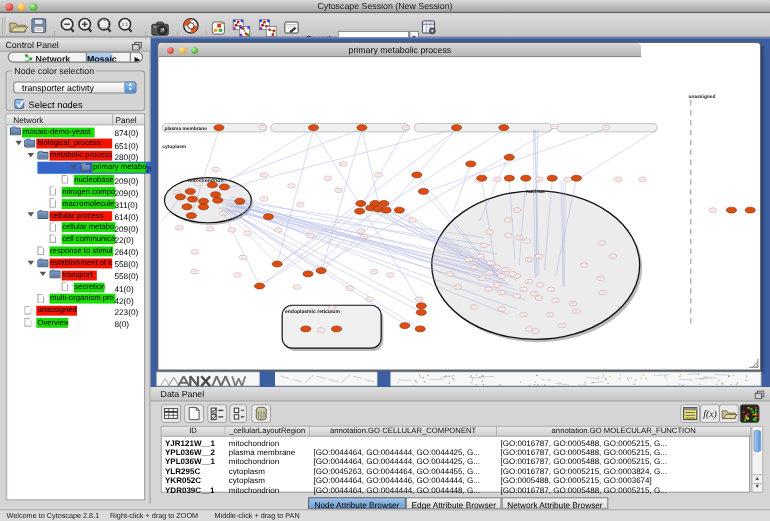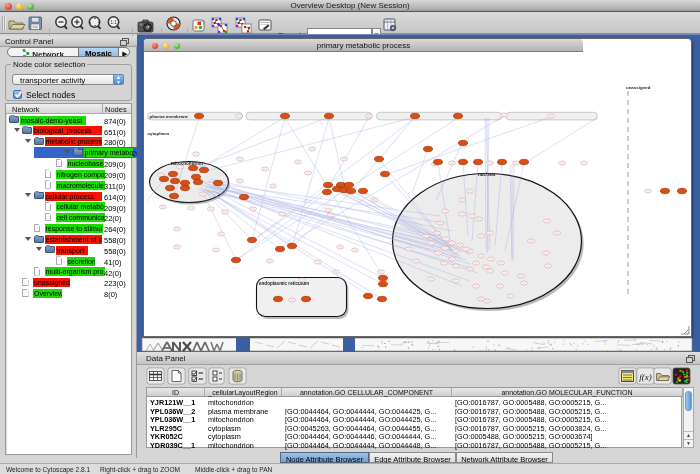--- a/index.html
+++ b/index.html
@@ -9,21 +9,21 @@
 .tl{position:absolute;top:3px;width:7px;height:7px;border-radius:50%}
 #toolbar{left:0;top:13px;width:700px;height:21px;background:linear-gradient(#dadada,#c6c6c6);border-bottom:1px solid #8d8d8d}
 .sep{position:absolute;top:15px;width:1px;height:16px;background:#adadad}
 #searchlbl{left:278px;top:18px;font-size:8px;color:#111}
 #searchbox{left:307px;top:15px;width:65px;height:13px;background:#fff;border:1px solid #888}
 #searchdd{left:372px;top:15px;width:9px;height:13px;background:linear-gradient(#fdfdfd,#d8d8d8);border:1px solid #888;font-size:6px;text-align:center;line-height:12px;color:#222}
 #cpanel{left:0;top:36px;width:137px;height:422px;background:#d4d4d4;border-right:1px solid #9a9a9a}
 #cphead{left:0;top:0px;width:137px;height:11px;background:linear-gradient(#e2e2e2,#c2c2c2);border-bottom:1px solid #a0a0a0;font-size:8px;color:#111;padding:1px 0 0 5px}
 #tabs{left:7px;top:11px;width:123px;height:10px;background:#f3f3f3;border:1px solid #777;border-radius:6px;overflow:hidden}
 #tabnet{position:absolute;left:0;top:0;width:70px;height:10px;font-size:8px;font-weight:bold;color:#222;text-align:center;padding-top:1px}
-#tabmos{position:absolute;left:70px;top:0;width:40px;height:10px;background:linear-gradient(#b8d4f2,#8ab7e9);border-left:1px solid #777;font-size:8px;font-weight:bold;color:#000;text-align:center;padding-top:1px}
+#tabmos{position:absolute;left:70px;top:0;width:24px;height:10px;background:linear-gradient(#b8d4f2,#8ab7e9);border-left:1px solid #777;font-size:8px;font-weight:bold;color:#000;text-align:center;padding-top:1px}
 #tabarr{position:absolute;left:110px;top:0;width:13px;height:10px;border-left:1px solid #777;font-size:7px;text-align:center;padding-top:1.5px;color:#111}
 #grpbox{left:5px;top:28px;width:127px;height:37px;border:1px solid #9f9f9f;border-radius:3px}
 #grplbl{left:11px;top:23.5px;font-size:8px;color:#111;background:#d4d4d4;padding:0 2px}
 #combo{left:12px;top:38px;width:112px;height:11px;background:linear-gradient(#ffffff,#e4e4e4);border:1px solid #8a8a8a;border-radius:3px;font-size:8px;color:#000;padding:1px 0 0 7px}
 #combostep{left:113px;top:38px;width:11px;height:11px;background:linear-gradient(#8fc1f5,#4a86d8);border:1px solid #6a84a8;border-radius:2px;color:#fff;font-size:5px;line-height:5px;text-align:center}
 #cbx{left:13px;top:54px;width:9px;height:9px;background:linear-gradient(#9ec7f0,#5590d8);border:1px solid #4a6f9f;border-radius:2px}
 #cbxlbl{left:26px;top:54px;font-size:8.5px;color:#000}
 #treebox{left:5px;top:67px;width:127px;height:352px;background:#fff;border:1px solid #9a9a9a;box-shadow:inset 1px 1px 1px rgba(0,0,0,0.15)}
 #treehdr{position:absolute;left:0;top:0;width:125px;height:10px;background:linear-gradient(#efefef,#d6d6d6);border-bottom:1px solid #aaa;font-size:7.5px;color:#111}
 .trow{position:absolute;left:0;width:125px;height:10.85px;font-size:7px;white-space:nowrap}
@@ -46,21 +46,21 @@
 #vsb{position:absolute;left:546px;top:35px;width:11px;height:61px;background:#f2f2f2;border:1px solid #aaa}
 #vsbthumb{position:absolute;left:1px;top:3px;width:7px;height:20px;background:linear-gradient(90deg,#9ec7f0,#5a95dd);border:1px solid #7a9cc5;border-radius:3px}
 .tab2{position:absolute;top:100px;height:11px;border:1px solid #8a8a8a;font-size:7.5px;color:#000;text-align:center;padding-top:1.5px;background:linear-gradient(#f2f2f2,#dcdcdc)}
 #statusbar{left:0;top:463px;width:700px;height:11px;background:#dcdcdc;border-top:1px solid #aaa;font-size:6.6px;color:#222}
 #statusbar span{position:absolute;top:2px}
 </style></head><body>
 <div class="abs" id="titlebar">
     <div class="tl" style="left:5px;background:radial-gradient(circle at 35% 30%,#ff9a90,#e4473a 60%,#b03226)"></div>
     <div class="tl" style="left:16px;background:radial-gradient(circle at 35% 30%,#ffe9a8,#f0b62f 60%,#c8912a)"></div>
     <div class="tl" style="left:27px;background:radial-gradient(circle at 35% 30%,#b8f0a8,#53ba3e 60%,#3d8f2e)"></div>
-    <div class="t">Overview Desktop (New Session)</div>
+    <div class="t">Cytoscape Session (New Session)</div>
   </div>
 
 <div class="abs" id="toolbar">
 <div class="sep" style="left:2px;top:3px;height:15px;background:#aaa;box-shadow:1px 0 0 #e8e8e8"></div>
 <div class="sep" style="left:3.8px;top:3px;height:15px;background:#aaa;box-shadow:1px 0 0 #e8e8e8"></div>
 <div class="sep" style="left:49px"></div>
 <div class="sep" style="left:131.5px"></div>
 <div class="sep" style="left:161px"></div>
 <div class="sep" style="left:186.5px"></div>
 <svg class="abs" style="left:0;top:0" width="700" height="21" viewBox="0 0 700 21">
@@ -195,21 +195,21 @@
     <div class="abs" id="combostep">▲<br>▼</div>
 <div class="abs" id="cbx">
       <svg width="11" height="11" style="position:absolute;left:-1px;top:-2px">
         <path d="M2.5 5.5 L4.5 8 L8.5 2.5" stroke="#fff" stroke-width="1.6" fill="none"></path>
       </svg>
     </div>
     <div class="abs" id="cbxlbl">Select nodes</div>
 <div class="abs" id="treebox">
 <div id="treehdr">
         <span style="position:absolute;left:6px;top:1px">Network</span>
-        <span style="position:absolute;left:99px;top:1px">Nodes</span>
+        <span style="position:absolute;left:99px;top:1px">Panel</span>
         <span style="position:absolute;left:96px;top:0;width:1px;height:10px;background:#aaa"></span>
       </div>
 <div class="trow" style="top:10.70px;">
 <div class="fold" style="left:3.0px"></div>
 <div class="tlab" style="left:14.0px;width:66px;background:#1adb00">mosaic-demo-yeast</div>
 <div class="tnum">874(0)</div>
 </div>
 <div class="trow" style="top:21.55px;">
 <div class="arr" style="left:7.5px"></div>
 <div class="fold" style="left:16.0px"></div>

